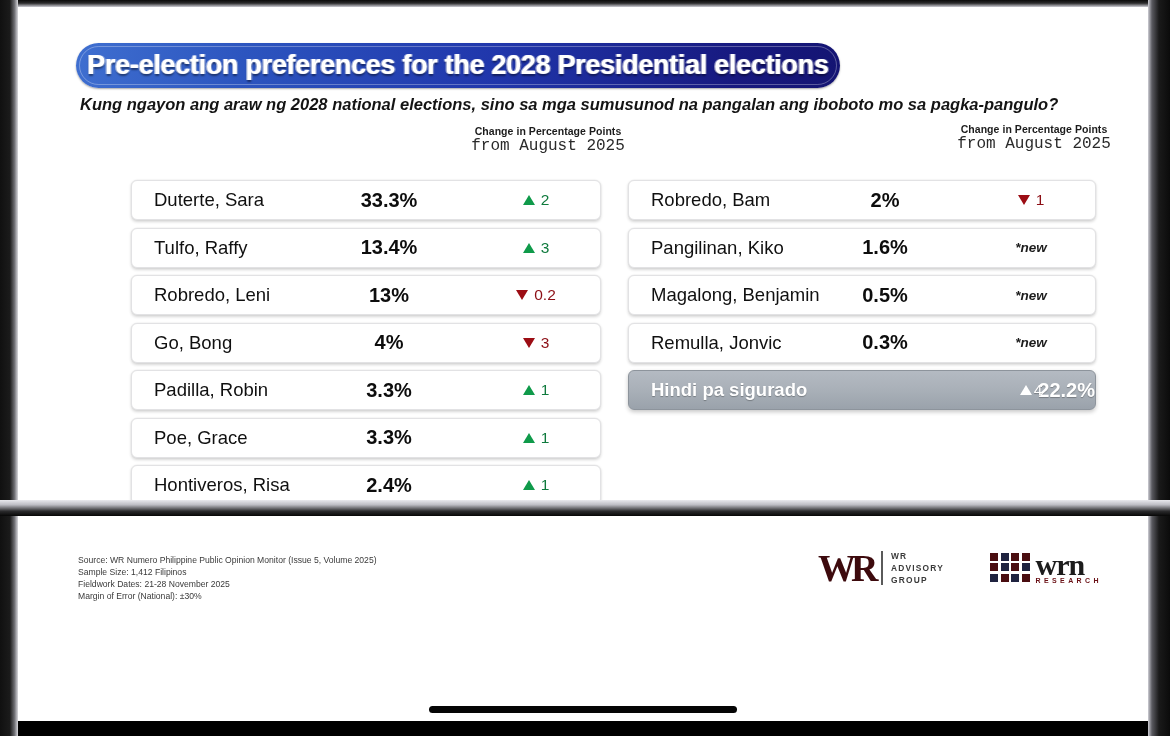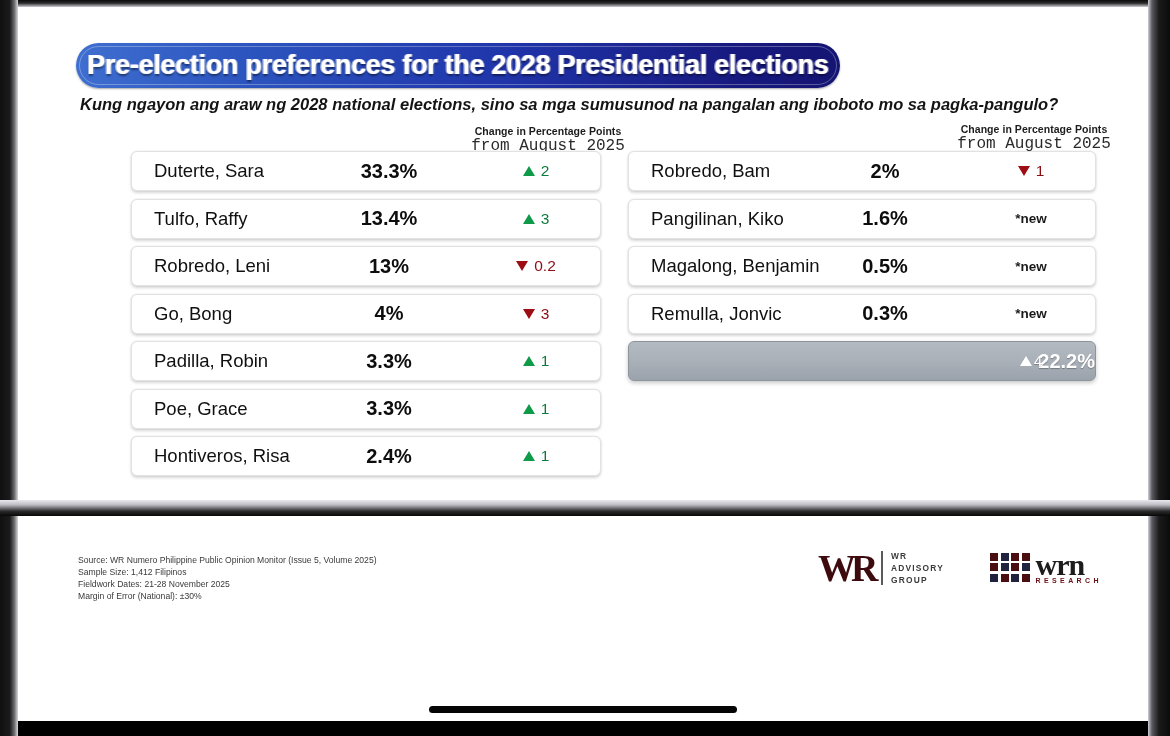--- a/index.html
+++ b/index.html
@@ -114,21 +114,21 @@
     display: block;
     font-size: 16px;
     font-weight: normal;
     color: #2a2a2a;
     font-family: Liberation Mono, monospace;
   }
   #head-left  { left: 430px; top: 118px; width: 200px; }
   #head-right { left: 916px; top: 116px; width: 200px; }
 
   
-  .column { position: absolute; }
+  .column { position: absolute; margin-top: 29px; }
   #col-left  { left: 113px;  top: 144px; width: 470px; }
   #col-right { left: 610px;  top: 144px; width: 468px; }
 
   .row {
     position: relative;
     height: 40px;
     margin-bottom: 7.5px;
     background: #ffffff;
     border: 1px solid #e2e2e4;
     border-radius: 6px;
@@ -182,20 +182,21 @@
     display: flex;
     align-items: center;
     justify-content: center;
     gap: 6px;
     font-family: "Liberation Sans", sans-serif;
   }
   .r-change.up   { color: #0f7a3d; }
   .r-change.down { color: #8c0e15; }
   .r-change.new  {
     color: #1b1b1b;
+    font-style: italic;
     font-size: 13.5px;
     font-weight: bold;
   }
   .row.highlight .r-change { color: #ffffff; text-shadow: 0 1px 1px rgba(0,0,0,0.28); }
 
   .tri {
     display: inline-block;
     width: 0; height: 0;
     border-left: 6.5px solid transparent;
     border-right: 6.5px solid transparent;
@@ -412,20 +413,21 @@
             </div>
           </div>
           <div class="row">
             <div class="r-name">Remulla, Jonvic</div>
             <div class="r-value">0.3%</div>
             <div class="r-change new">
               <span>*new</span>
             </div>
           </div>
           <div class="row highlight">
+            <div class="r-name">Hindi pa sigurado</div>
             <div class="r-value">22.2%</div>
             <div class="r-change up tight">
               <span class="tri up"></span>
               <span>4</span>
             </div>
           </div>
         </div>
 
       <div class="footer-src" id="footer-src">
           <div>Source: WR Numero Philippine Public Opinion Monitor (Issue 5, Volume 2025)</div>

